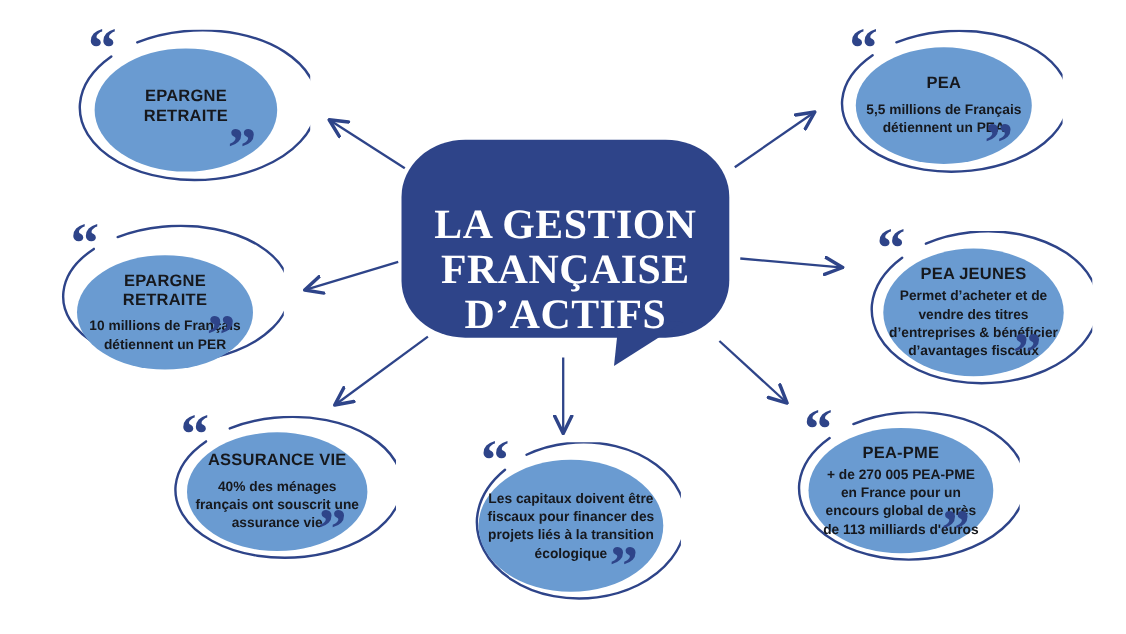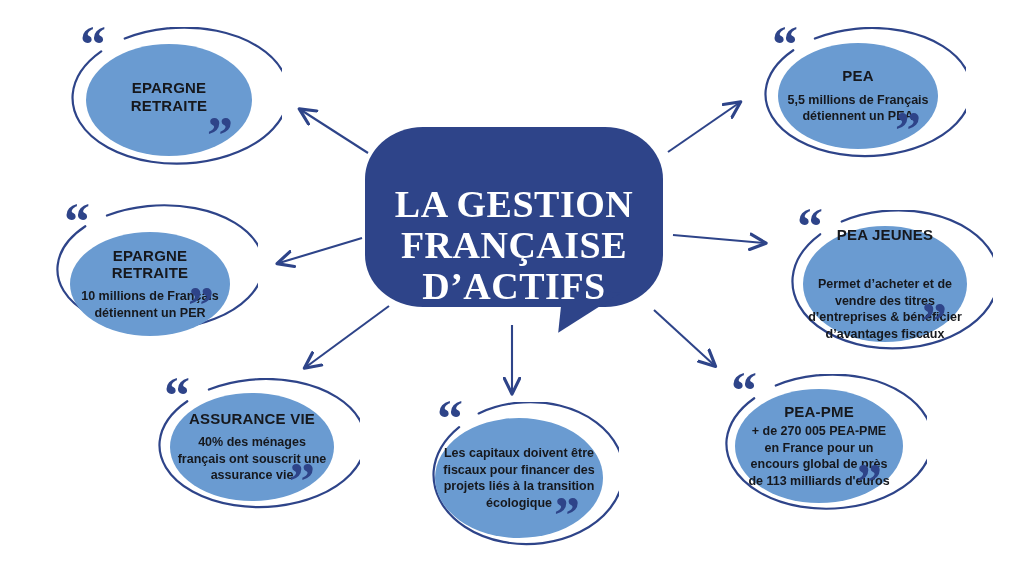--- a/index.html
+++ b/index.html
@@ -188,21 +188,21 @@
 détiennent un PER</div>
     </div>
     <div class="qmark open" style="left:22px; top:-8px;">“</div>
     <div class="qmark close" style="left:146px; top:76px;">”</div>
   </div>
 
   <div class="qbubble tight" style="left:777px; top:210px; width:216px; height:148px;">
     <svg class="ring" viewBox="0 0 216 148">
       <path d="M 66 8 A 103 69 0 1 1 15 62 A 103 69 0 0 1 44 20" fill="none" stroke="#2E4489" stroke-width="2.2" stroke-linecap="round" transform="translate(1,2) rotate(-2 108 74)"></path>
     </svg>
-    <div class="inner" style="left:26px; top:16px; width:164px; height:116px; padding:0 4px;justify-content:space-between;">
+    <div class="inner" style="left:26px; top:16px; width:164px; height:116px; padding:0 4px;">
       <div class="title">PEA JEUNES</div>
       <div class="body">Permet d’acheter et de
 vendre des titres
 d’entreprises &amp; bénéficier
 d’avantages fiscaux</div>
     </div>
     <div class="qmark open" style="left:20px; top:-9px;">“</div>
     <div class="qmark close" style="left:144px; top:86px;">”</div>
   </div>
 

